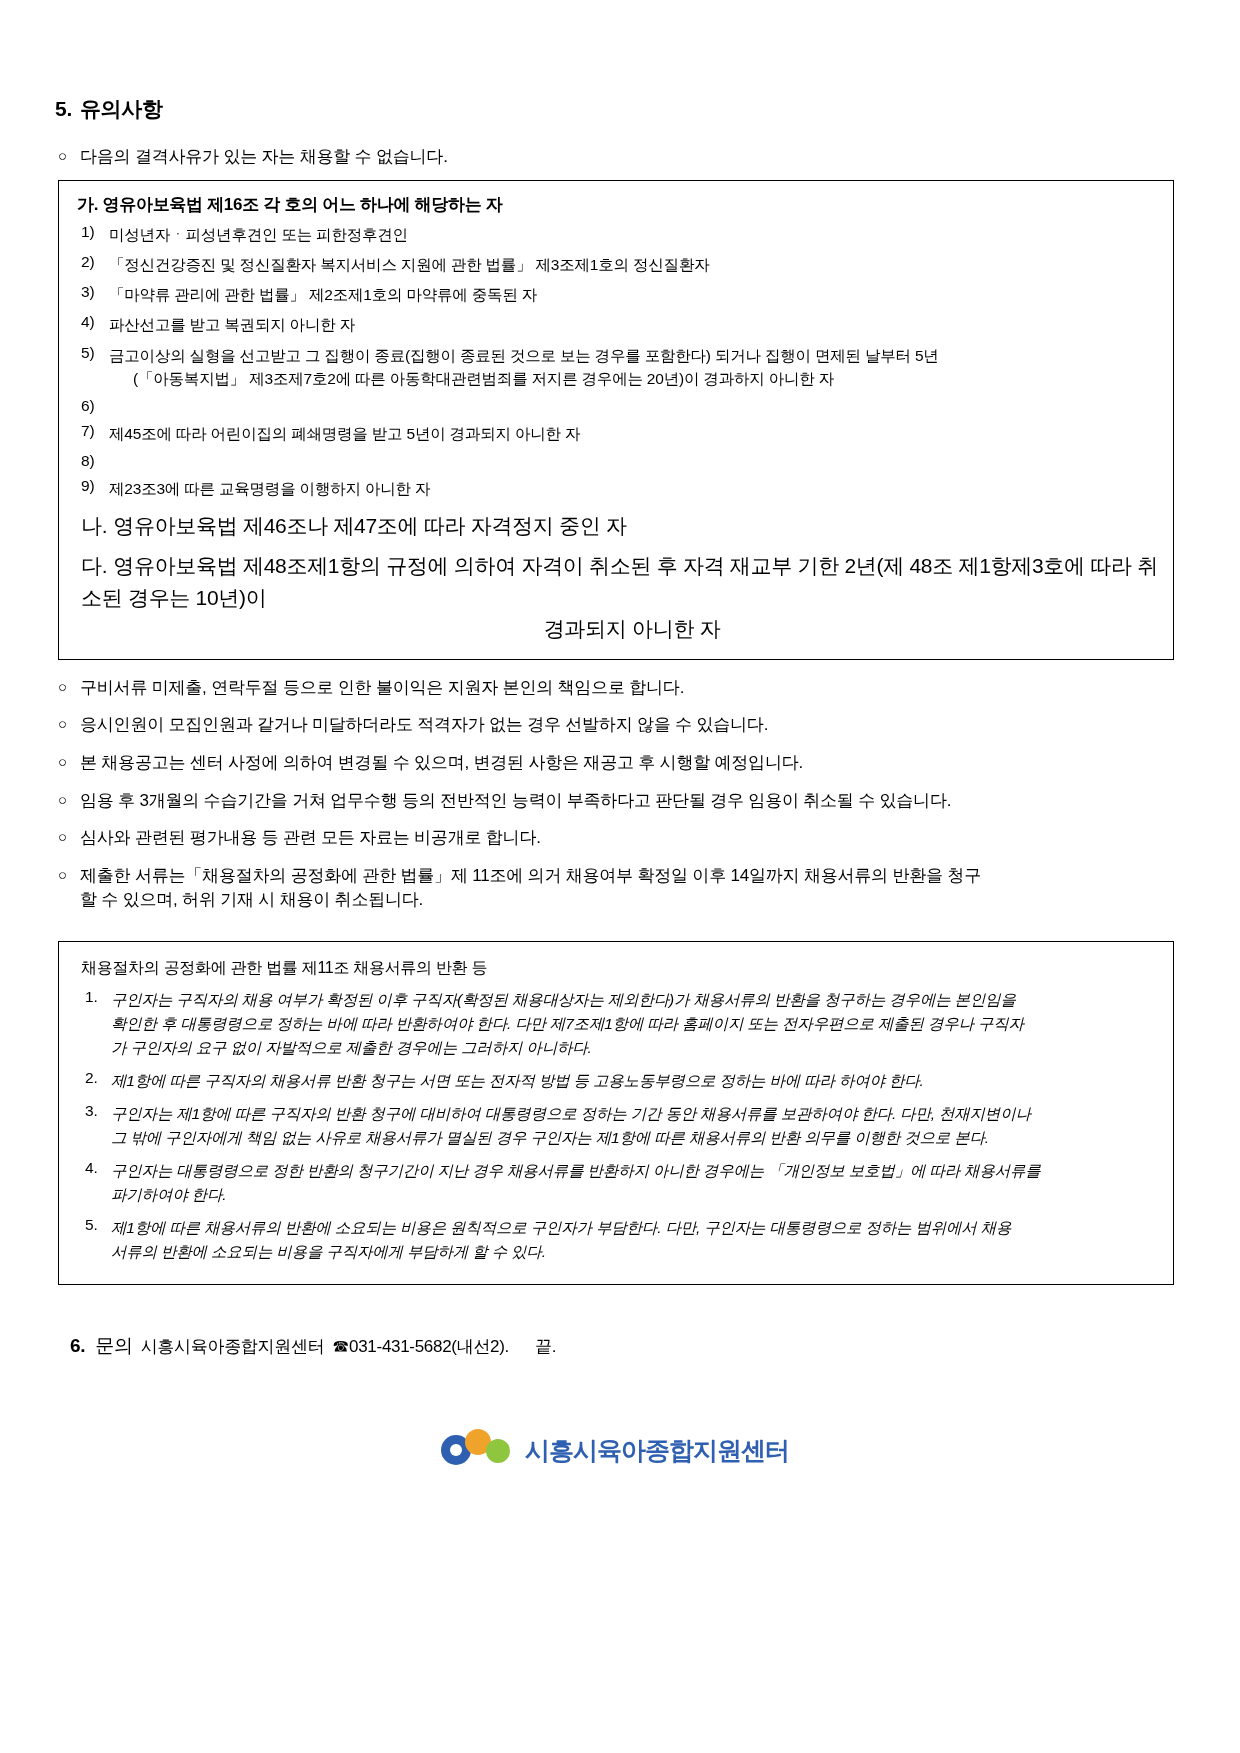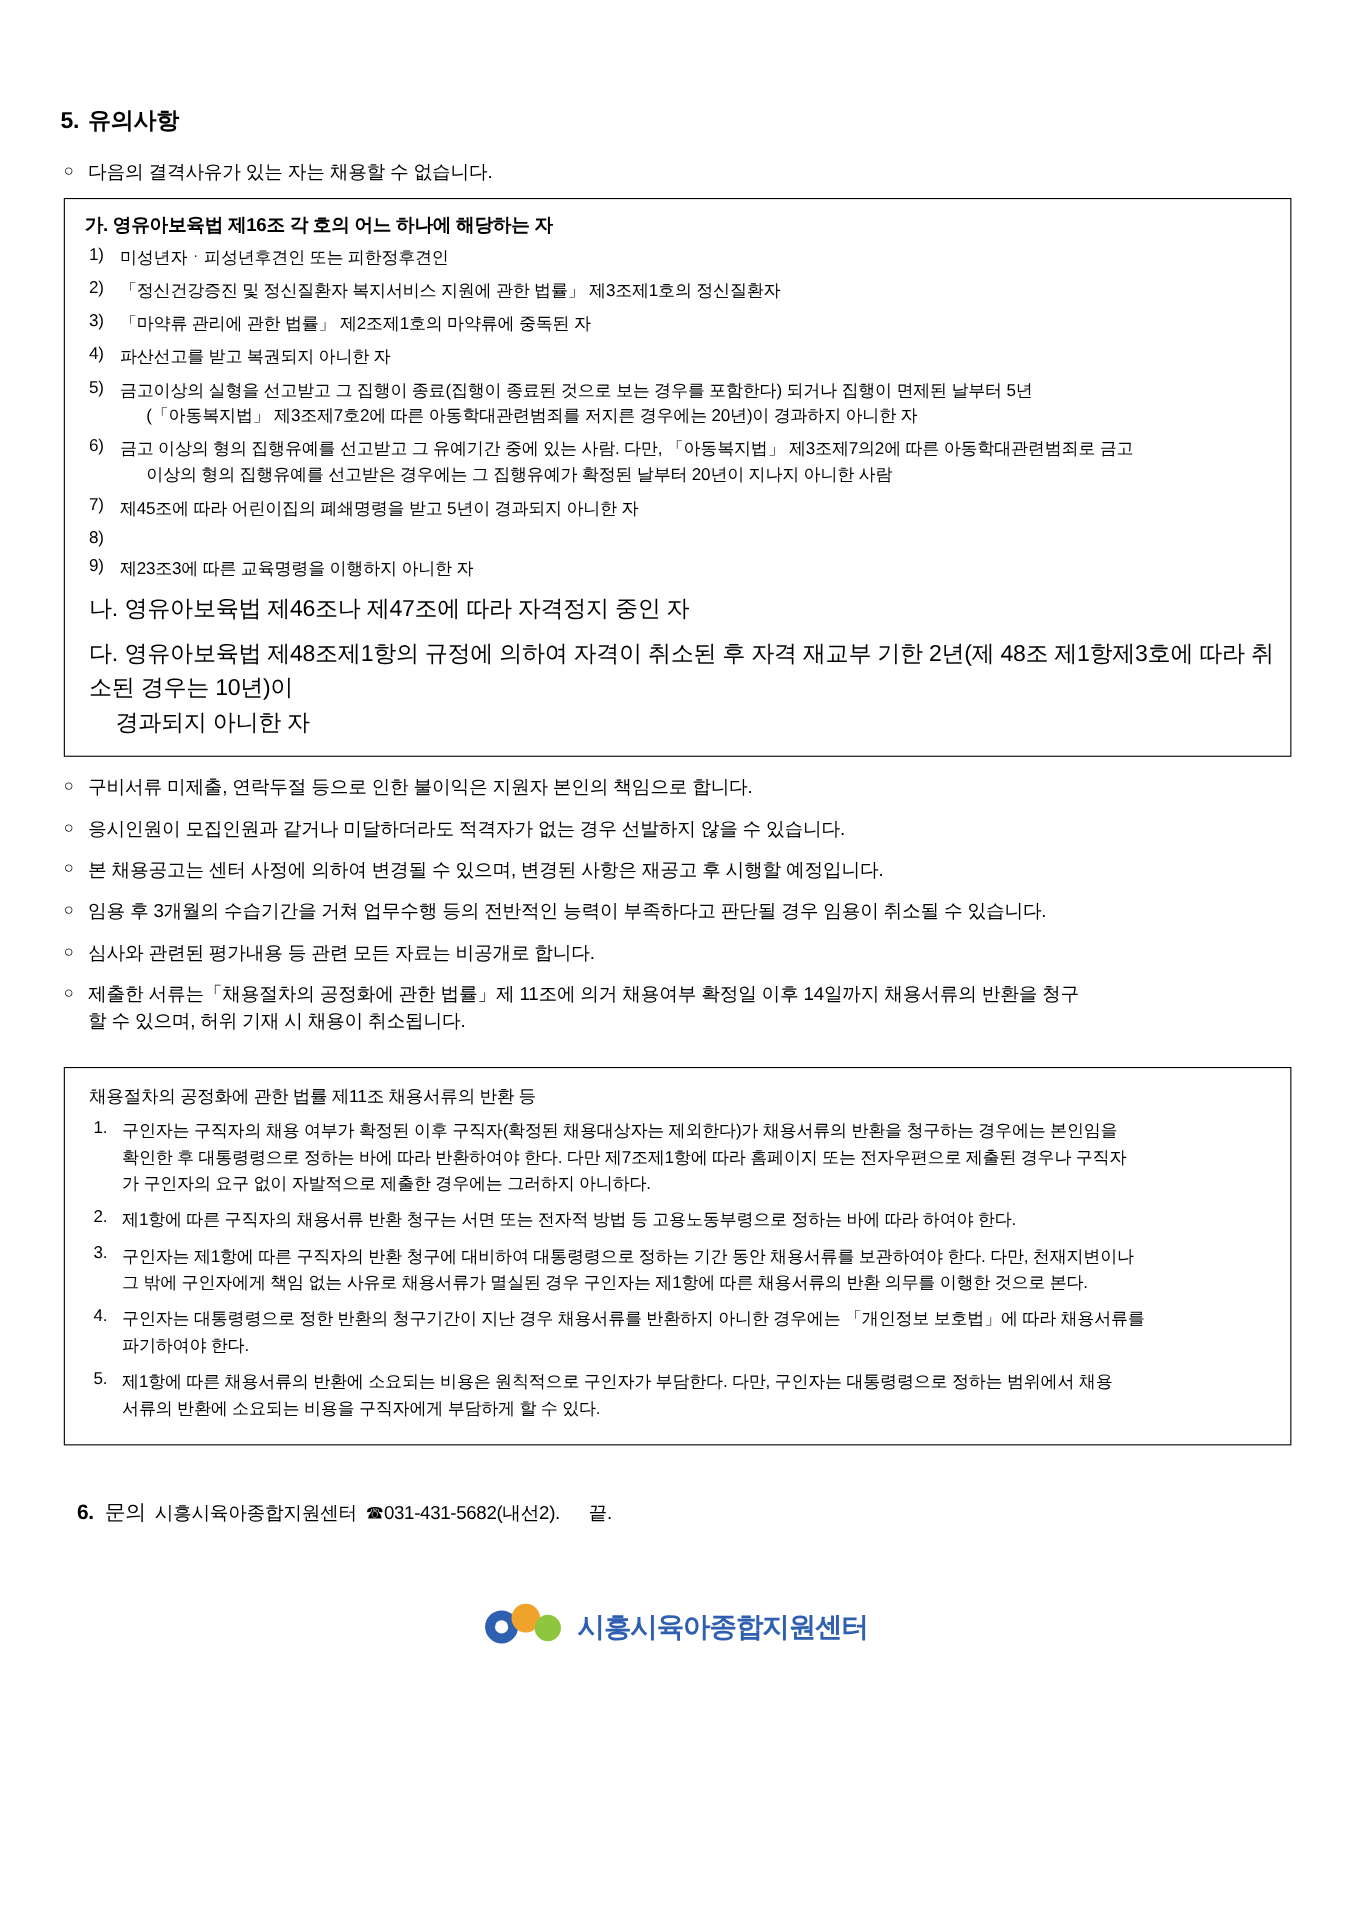--- a/index.html
+++ b/index.html
@@ -73,21 +73,21 @@
   .ol-item .body .ind { display: block; padding-left: 24px; }
   .box-subtitle {
     font-size: 21px;
     font-weight: normal;
     letter-spacing: -0.3px;
     margin-top: 9px;
     padding-left: 8px;
     line-height: 1.5;
   }
   .box-subtitle .lbl { margin-right: 6px; }
-  .box-subtitle .cont { display: block; padding-left: 24px; }
+  .box-subtitle .cont { display: block; padding-left: 24px; text-align: center; }
 
   
   .notes { margin: 16px 0 0 0; }
   .notes .bullet-line { margin-top: 13px; }
   .notes .bullet-line .txt { max-width: 1090px; }
   .notes .cont2 { display: block; }
 
   
   .box2 {
     border: 1px solid #000;
@@ -95,21 +95,21 @@
     padding: 16px 18px 20px 18px;
   }
   .box2-title {
     font-size: 16px;
     font-weight: normal;
     letter-spacing: -0.3px;
     margin: 0 0 8px 4px;
   }
   .box2 .ol-item { font-size: 15.5px; margin-top: 9px; }
   .box2 .ol-item .no { width: 26px; }
-  .box2 .ol-item .body { line-height: 1.55; }
+  .box2 .ol-item .body { line-height: 1.55; font-style: italic; }
   .box2 .ol-item .body .ind2 { display: block; }
 
   
   .contact {
     display: flex;
     align-items: baseline;
     margin: 48px 0 0 20px;
     font-size: 18px;
     letter-spacing: -0.3px;
   }
@@ -191,24 +191,20 @@
     </div>
     <div class="ol-item">
       <span class="no">5)</span>
       <span class="body">
         <span>금고이상의 실형을 선고받고 그 집행이 종료(집행이 종료된 것으로 보는 경우를 포함한다) 되거나 집행이 면제된 날부터 5년</span>
         <span class="ind">(「아동복지법」 제3조제7호2에 따른 아동학대관련범죄를 저지른 경우에는 20년)이 경과하지 아니한 자</span>
       </span>
     </div>
     <div class="ol-item">
       <span class="no">6)</span>
-      <span class="body">
-        <span>금고 이상의 형의 집행유예를 선고받고 그 유예기간 중에 있는 사람. 다만, 「아동복지법」 제3조제7의2에 따른 아동학대관련범죄로 금고</span>
-        <span class="ind">이상의 형의 집행유예를 선고받은 경우에는 그 집행유예가 확정된 날부터 20년이 지나지 아니한 사람</span>
-      </span>
     </div>
     <div class="ol-item">
       <span class="no">7)</span>
       <span class="body">제45조에 따라 어린이집의 폐쇄명령을 받고 5년이 경과되지 아니한 자</span>
     </div>
     <div class="ol-item">
       <span class="no">8)</span>
     </div>
     <div class="ol-item">
       <span class="no">9)</span>

